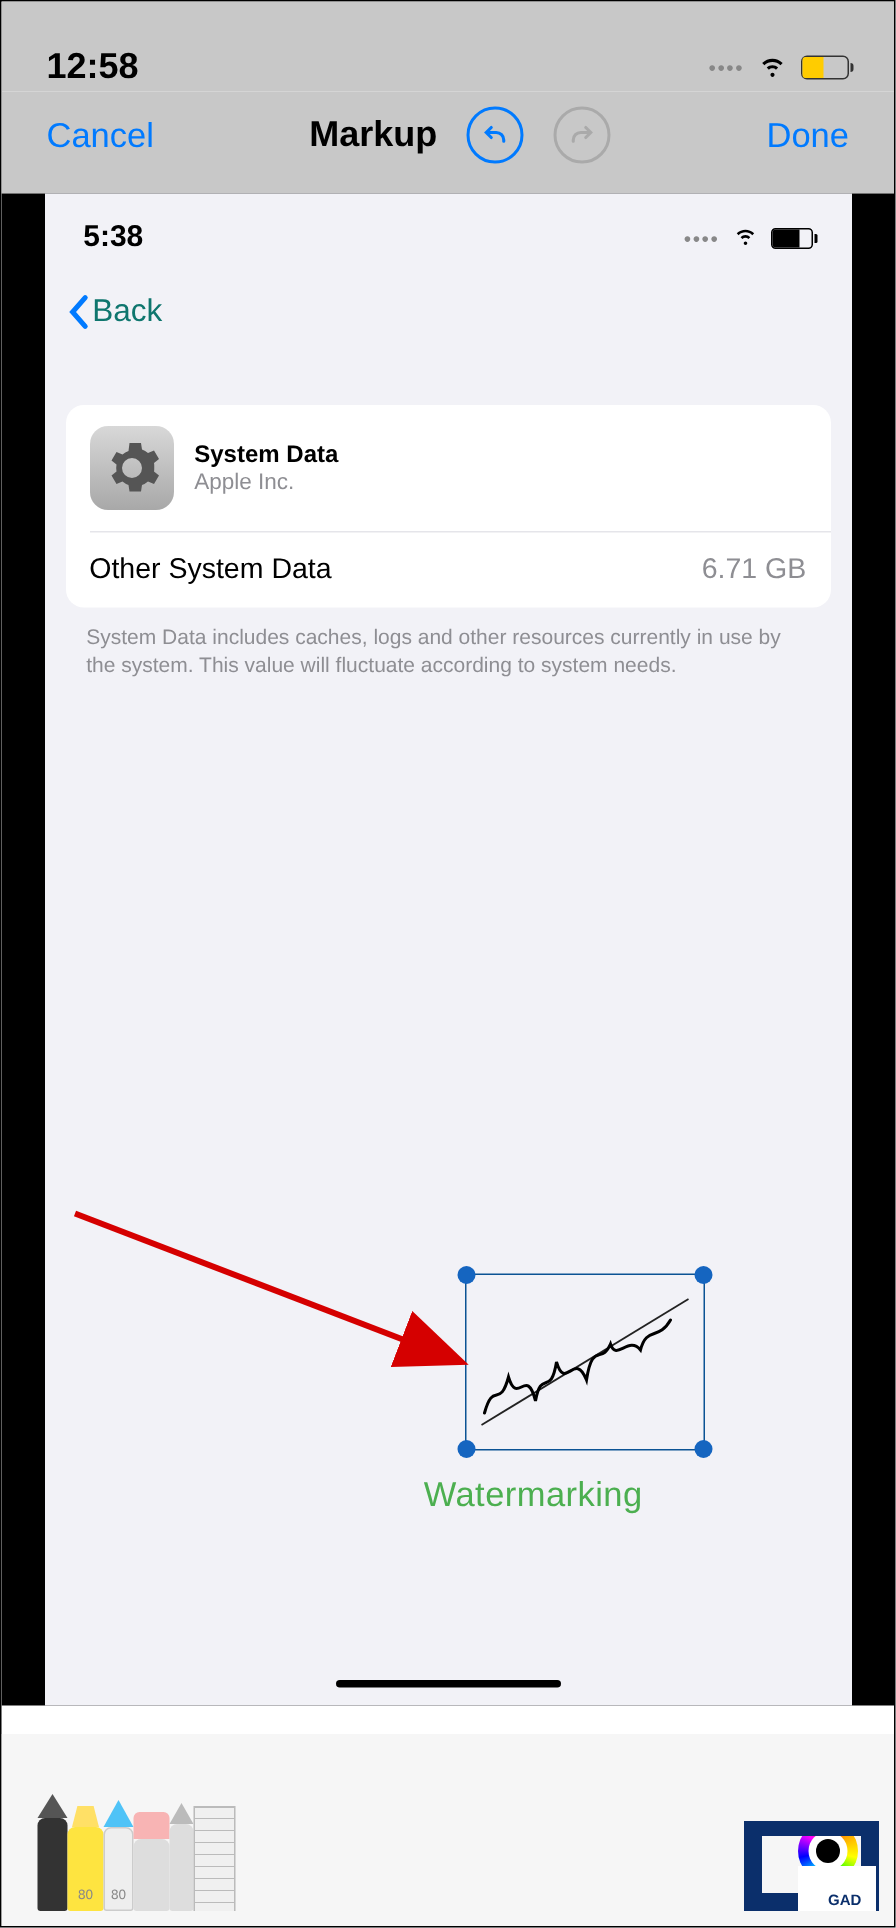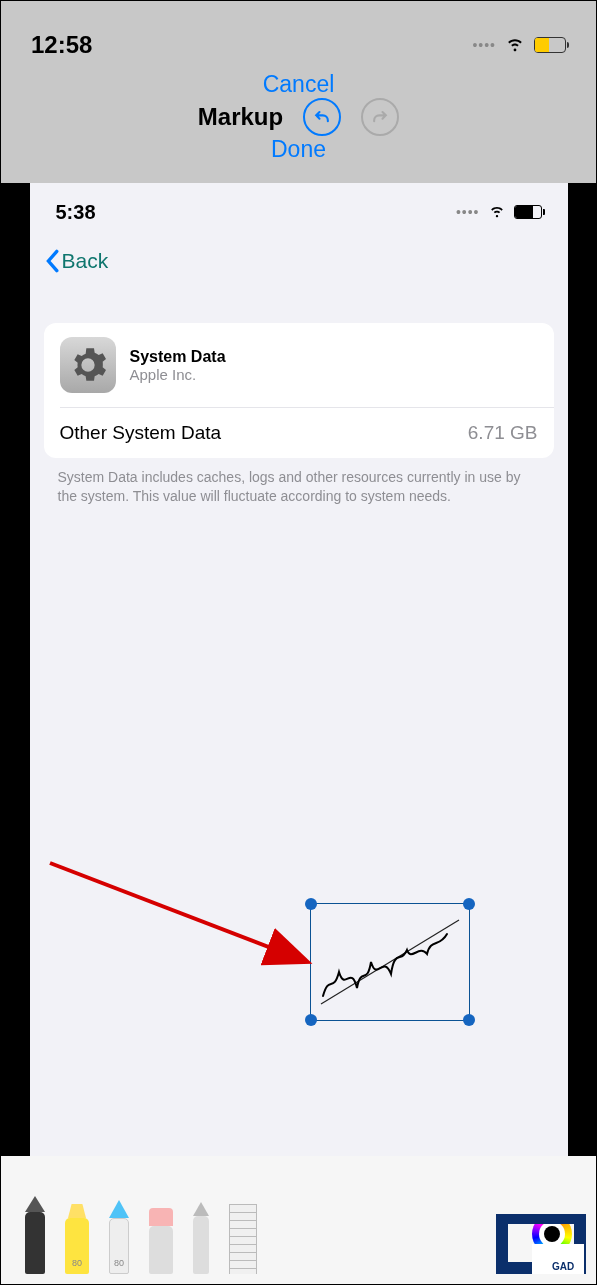--- a/index.html
+++ b/index.html
@@ -38,21 +38,20 @@
       background: #333;
       border-radius: 0 2px 2px 0;
     }
     .battery-fill-yellow { width: 45%; height: 100%; background: #ffcc00; border-radius: 2px 0 0 2px; }
     .editor-header {
       display: flex;
       align-items: center;
       justify-content: space-between;
       padding: 10px 30px 20px 30px;
       background: #c8c8c8;
-      flex-direction: column;
     }
     .hdr-btn { font-size: 23px; color: #007aff; cursor: pointer; }
     .hdr-center { display: flex; align-items: center; gap: 20px; }
     .hdr-title { font-size: 24px; font-weight: 700; color: #000; }
     .circ-btn {
       width: 38px; height: 38px;
       border: 2px solid #007aff;
       border-radius: 50%;
       display: flex; align-items: center; justify-content: center;
       color: #007aff;
@@ -187,21 +186,21 @@
       bottom: 0;
       left: 0;
       right: 0;
       height: 128px;
       background: #f6f6f6;
       display: flex;
       align-items: flex-end;
       justify-content: space-between;
       padding: 0 24px 10px 24px;
     }
-    .tools-left { display: flex; align-items: flex-end; gap: 20px; }
+    .tools-left { display: flex; align-items: flex-end; }
     .tool {
       display: flex;
       flex-direction: column;
       align-items: center;
       position: relative;
       cursor: pointer;
     }
     .tool-body { border-radius: 5px 5px 2px 2px; }
     .pen-body { width: 20px; height: 62px; background: #333; }
     .pen-tip { width: 0; height: 0; border-left: 10px solid transparent; border-right: 10px solid transparent; border-bottom: 16px solid #555; }
@@ -326,20 +325,21 @@
     <div class="signature-box">
       <div class="handle h-tl"></div>
       <div class="handle h-tr"></div>
       <div class="handle h-bl"></div>
       <div class="handle h-br"></div>
       <svg width="158" height="116" viewBox="0 0 158 116">
         <path d="M10 100 L148 16" stroke="#222" stroke-width="1.2" fill="none"></path>
         <path d="M12 92 C18 70 22 90 28 68 C34 88 40 60 46 84 C50 62 56 82 60 58 C66 78 72 50 80 70 C84 44 90 60 96 46 C100 58 108 40 116 50 C120 34 128 44 136 30" stroke="#000" stroke-width="2" fill="none" stroke-linecap="round"></path>
       </svg>
     </div>
+    <div class="watermark-label">Watermarking</div>
 
     <svg class="arrow-overlay" width="300" height="150">
       <defs>
         <marker id="arrowhead" markerWidth="12" markerHeight="10" refX="10" refY="5" orient="auto">
           <polygon points="0 0, 12 5, 0 10" fill="#d50000"></polygon>
         </marker>
       </defs>
       <line x1="10" y1="10" x2="265" y2="108" stroke="#d50000" stroke-width="4" marker-end="url(#arrowhead)"></line>
     </svg>
 

